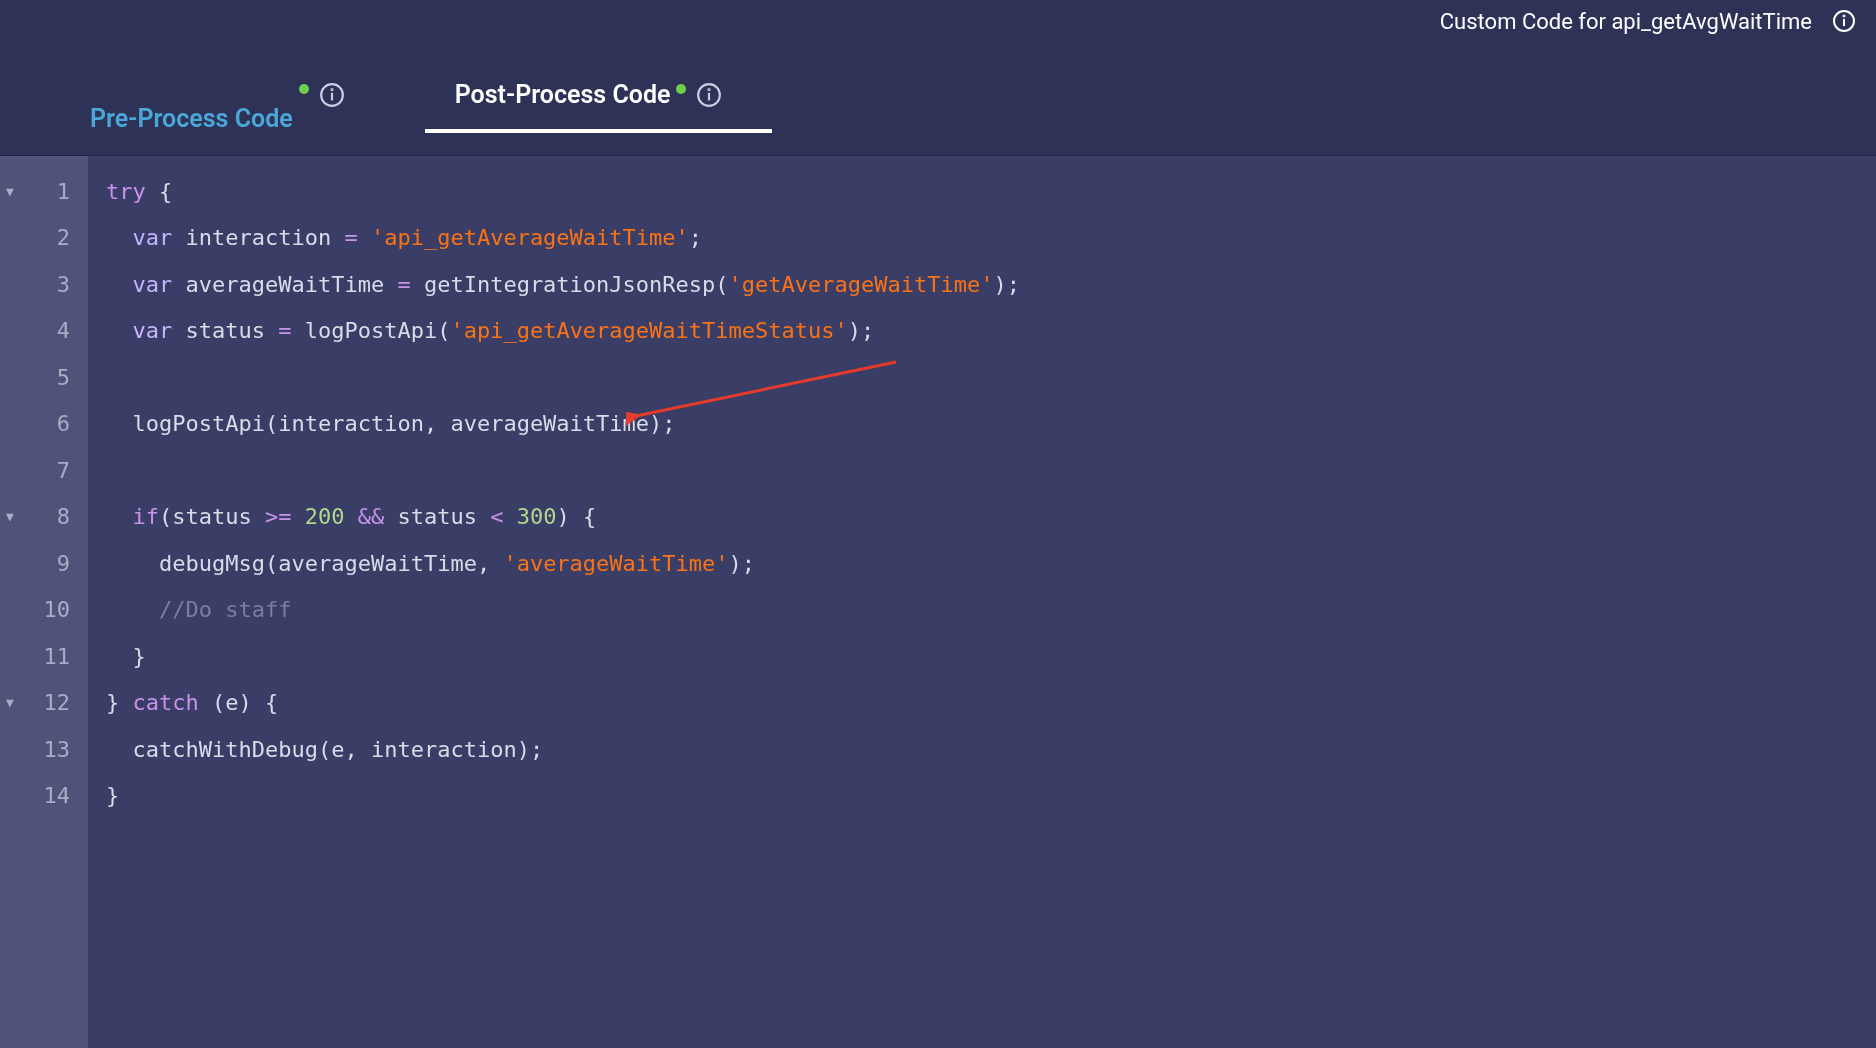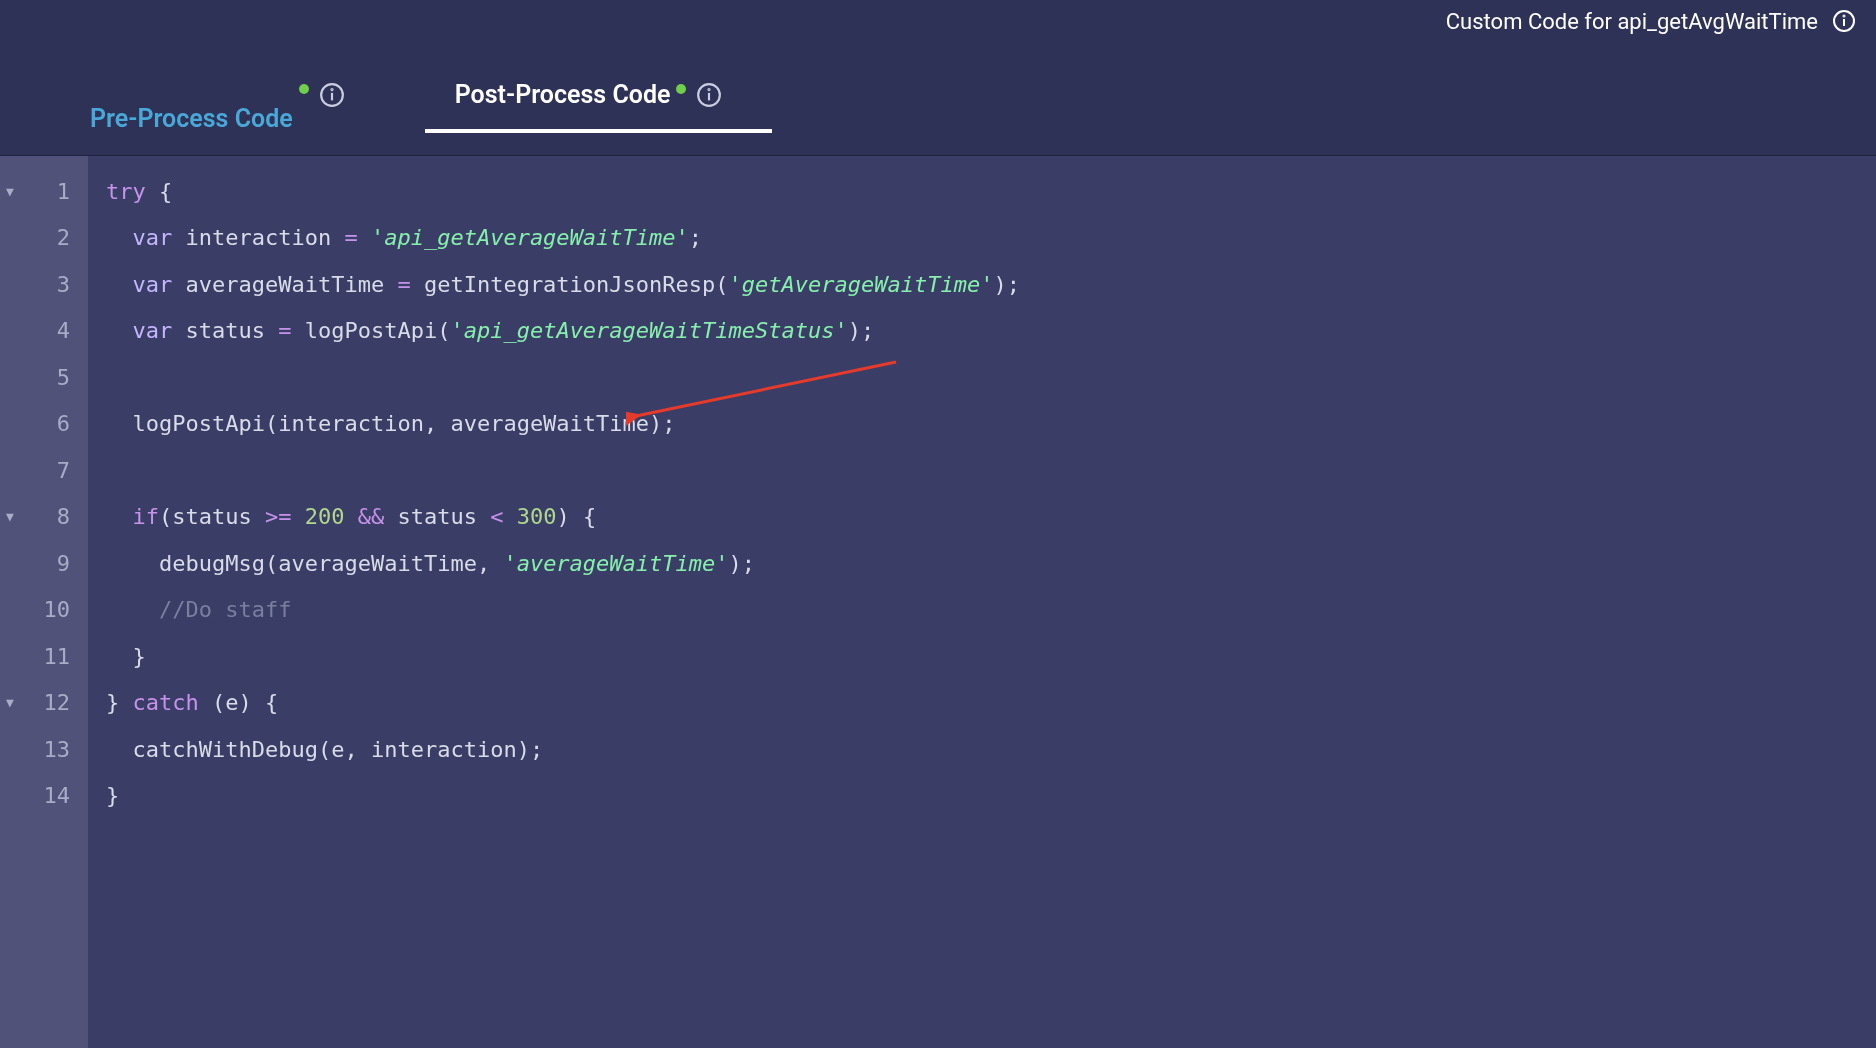--- a/index.html
+++ b/index.html
@@ -19,21 +19,21 @@
     background: #2e3256;
   }
   .title-bar {
     height: 42px;
     display: flex;
     justify-content: flex-end;
     align-items: center;
     padding: 0 20px;
     font-size: 22px;
     color: #ffffff;
-    gap: 14px;
+    gap: 20px;
   }
   .title-bar .info-icon {
     display: inline-flex;
   }
   .tabs-row {
     display: flex;
     align-items: center;
     padding: 14px 90px 18px 90px;
     gap: 110px;
     border-bottom: 1px solid #1f2240;
@@ -108,21 +108,21 @@
   }
   .code-line {
     height: 46.5px;
     display: flex;
     align-items: center;
     white-space: pre;
   }
   .tok-kw   { color: #c792ea; }
   .tok-var  { color: #c4b5fd; }
   .tok-id   { color: #d8dce8; }
-  .tok-str  { color: #86efac; font-style: italic; }
+  .tok-str  { color: #f97316; }
   .tok-num  { color: #b2d68c; }
   .tok-punc { color: #d8dce8; }
   .tok-op   { color: #c792ea; }
   .tok-cmt  { color: #7a7fa0; }
   .annotation-arrow {
     position: absolute;
     top: 202px;
     left: 538px;
     pointer-events: none;
   }

